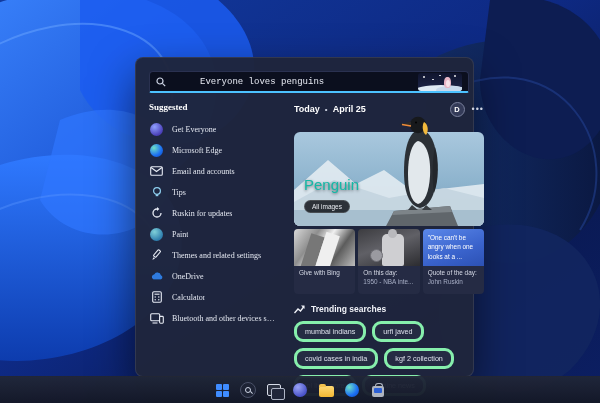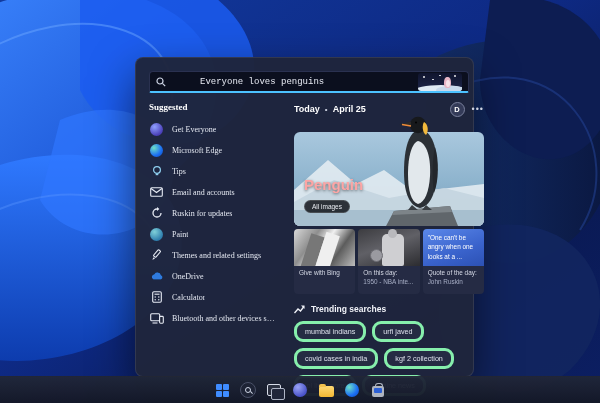--- a/index.html
+++ b/index.html
@@ -54,21 +54,21 @@
   .today-label,.today-date{font-size:9px;font-weight:bold;}
   .today-sep{font-size:8px;margin:0 5px;color:#cfd4e2;}
   .avatar{margin-left:auto;width:13px;height:13px;border-radius:50%;background:#343b58;border:1px solid #79809c;
     font-size:7.5px;font-weight:bold;color:#fff;display:flex;align-items:center;justify-content:center;}
   .more-btn{margin-left:7px;color:#cfd4e2;font-size:9px;letter-spacing:1px;line-height:6px;}
   
   .hero{position:relative;margin-top:16px;height:94px;border-radius:6px;}
   .hero-sky{position:absolute;inset:0;border-radius:6px;overflow:hidden;
     background:linear-gradient(180deg,#a9c8de 0%,#8db3cd 55%,#7fa3bf 80%,#7797b2 100%);}
   .penguin-svg{position:absolute;right:14px;top:-17px;width:96px;height:111px;}
-  .hero-title{position:absolute;left:10px;top:44px;font-size:15px;font-weight:bold;color:#fca5a5;text-shadow:0 1px 3px rgba(0,0,0,.55);}
+  .hero-title{position:absolute;left:10px;top:44px;font-size:15px;font-weight:normal;color:#14b8a6;text-shadow:0 1px 3px rgba(0,0,0,.55);}
   .hero-badge{position:absolute;left:10px;top:68px;background:rgba(18,20,26,0.85);color:#e8eaf0;
     font-size:6.5px;padding:2px 7px;border-radius:8px;border:1px solid rgba(255,255,255,0.15);}
   
   .cards{display:flex;gap:3px;margin-top:3px;height:65px;}
   .card{flex:1;background:#252b44;border-radius:4px;overflow:hidden;display:flex;flex-direction:column;min-width:0;}
   .card-img{height:37px;flex:none;position:relative;overflow:hidden;}
   .img-bing{background:linear-gradient(125deg,#d8d8d8 0%,#8e8e8e 30%,#f0f0f0 48%,#5c5c5c 70%,#bdbdbd 100%);}
   .img-bing:after{content:"";position:absolute;left:26px;top:4px;width:14px;height:40px;background:#efefef;transform:rotate(18deg);box-shadow:-14px 6px 0 #777;}
   .img-nba{background:linear-gradient(160deg,#3c3c40 0%,#606066 45%,#2c2c30 100%);}
   .nba-player{position:absolute;left:24px;top:5px;width:22px;height:32px;background:#cfcfd2;border-radius:5px 5px 2px 2px;}
@@ -178,36 +178,36 @@
 
       <div class="app-item">
         <span class="app-icon">
             <span class="icon-circle c-edge"></span>
           </span>
         <span class="app-label">Microsoft Edge</span>
       </div>
 
       <div class="app-item">
         <span class="app-icon">
+          <svg width="13" height="10" viewBox="0 0 13 10">
+              <rect x="0.7" y="0.7" width="11.6" height="8.6" rx="1" fill="none" stroke="#e8ecf5" stroke-width="1.1"></rect>
+              <path d="M1,1.5 L6.5,5.5 L12,1.5" fill="none" stroke="#e8ecf5" stroke-width="1.1"></path>
+            </svg>
+        </span>
+        <span class="app-label">Email and accounts</span>
+      </div>
+
+      <div class="app-item">
+        <span class="app-icon">
           <svg width="12" height="12" viewBox="0 0 12 12">
               <circle cx="6" cy="5" r="3.4" fill="none" stroke="#8fd0f0" stroke-width="1.2"></circle>
               <line x1="4.7" y1="9.6" x2="7.3" y2="9.6" stroke="#8fd0f0" stroke-width="1.2"></line>
             </svg>
         </span>
         <span class="app-label">Tips</span>
-      </div>
-
-      <div class="app-item">
-        <span class="app-icon">
-          <svg width="13" height="10" viewBox="0 0 13 10">
-              <rect x="0.7" y="0.7" width="11.6" height="8.6" rx="1" fill="none" stroke="#e8ecf5" stroke-width="1.1"></rect>
-              <path d="M1,1.5 L6.5,5.5 L12,1.5" fill="none" stroke="#e8ecf5" stroke-width="1.1"></path>
-            </svg>
-        </span>
-        <span class="app-label">Email and accounts</span>
       </div>
 
 
       <div class="app-item">
         <span class="app-icon">
           <svg width="12" height="12" viewBox="0 0 12 12">
               <path d="M10,6 A4,4 0 1 1 6,2" fill="none" stroke="#e8ecf5" stroke-width="1.3"></path>
               <path d="M6,0 L8.4,2 L6,4 Z" fill="#e8ecf5"></path>
             </svg>
         </span>

